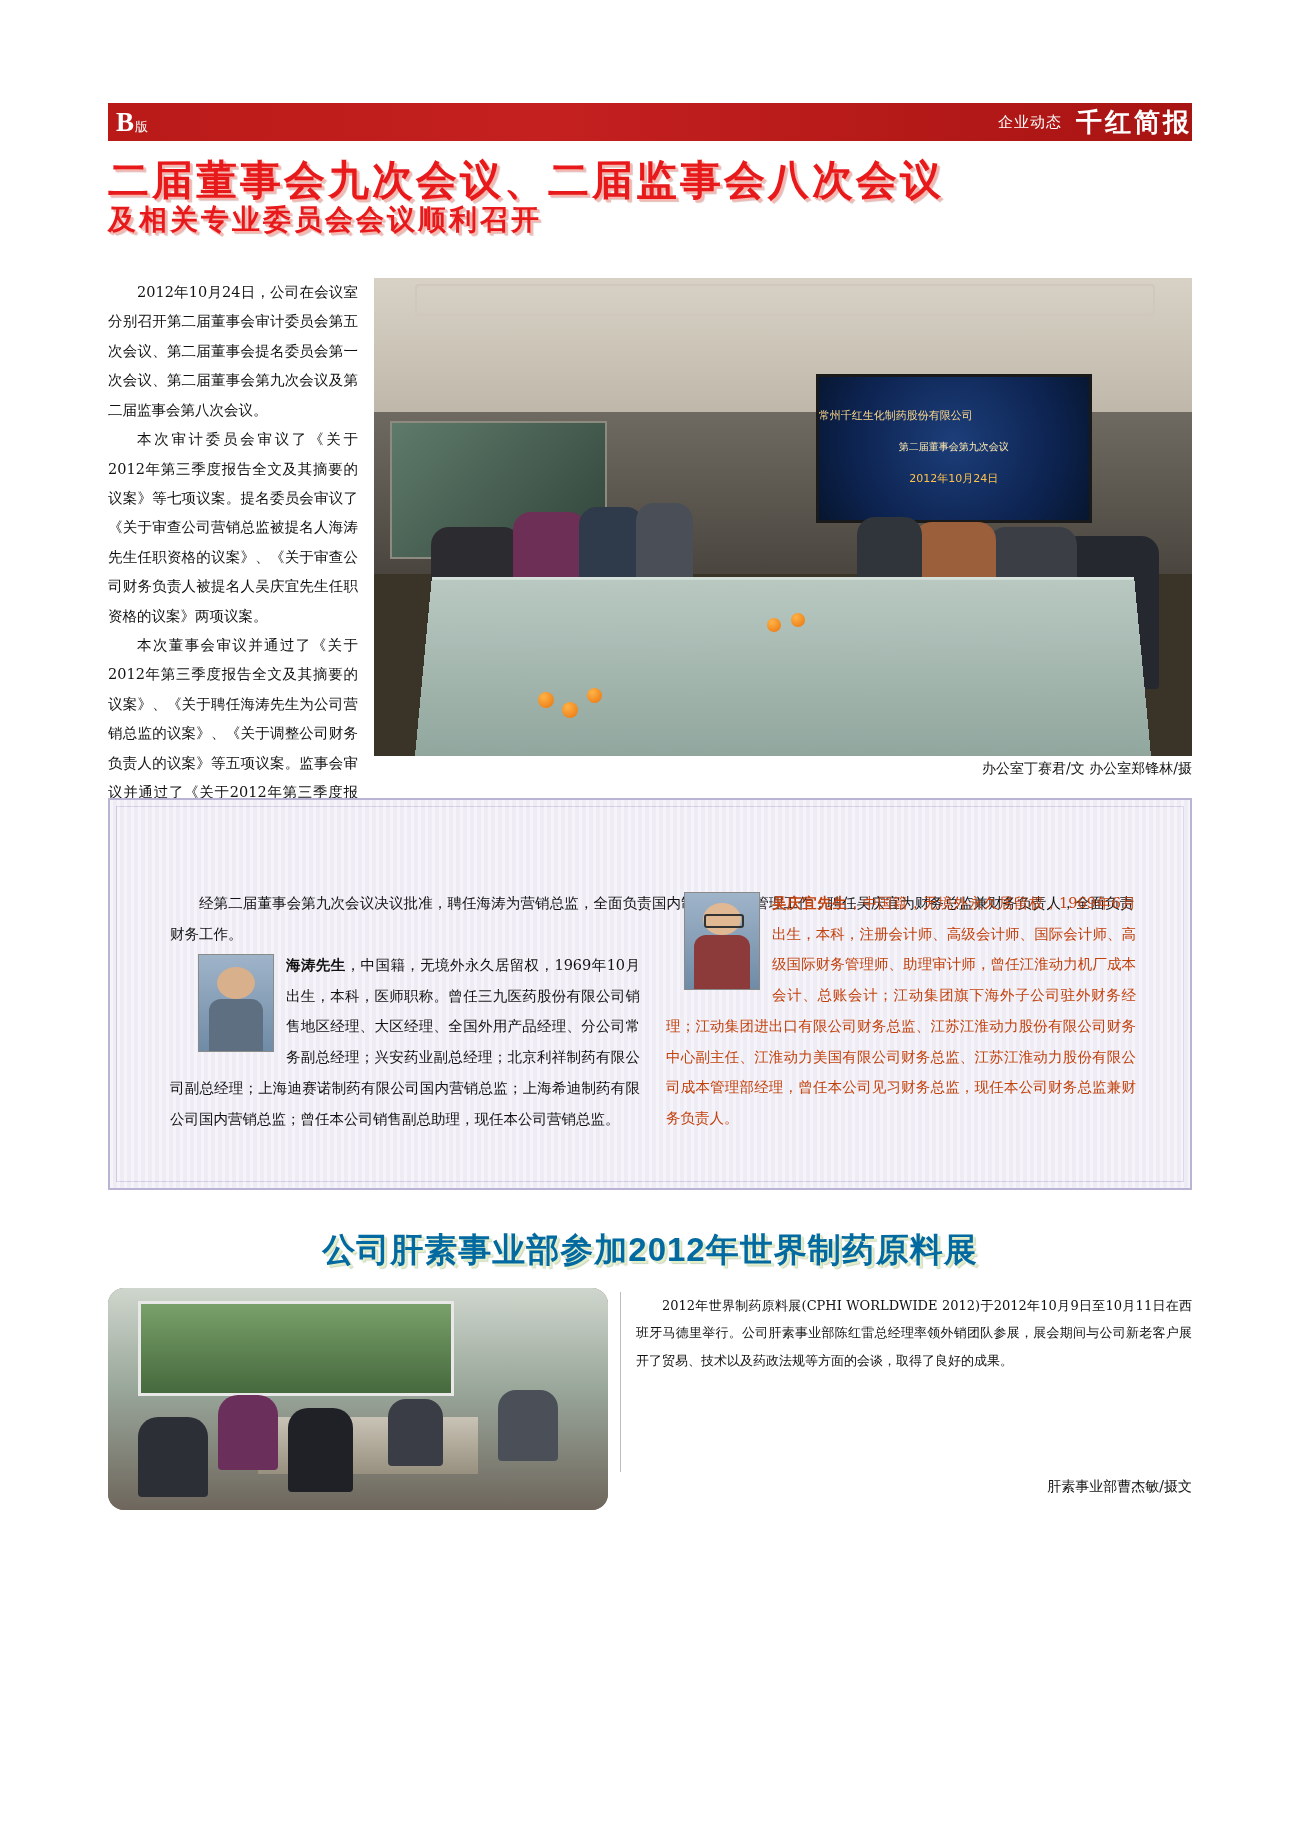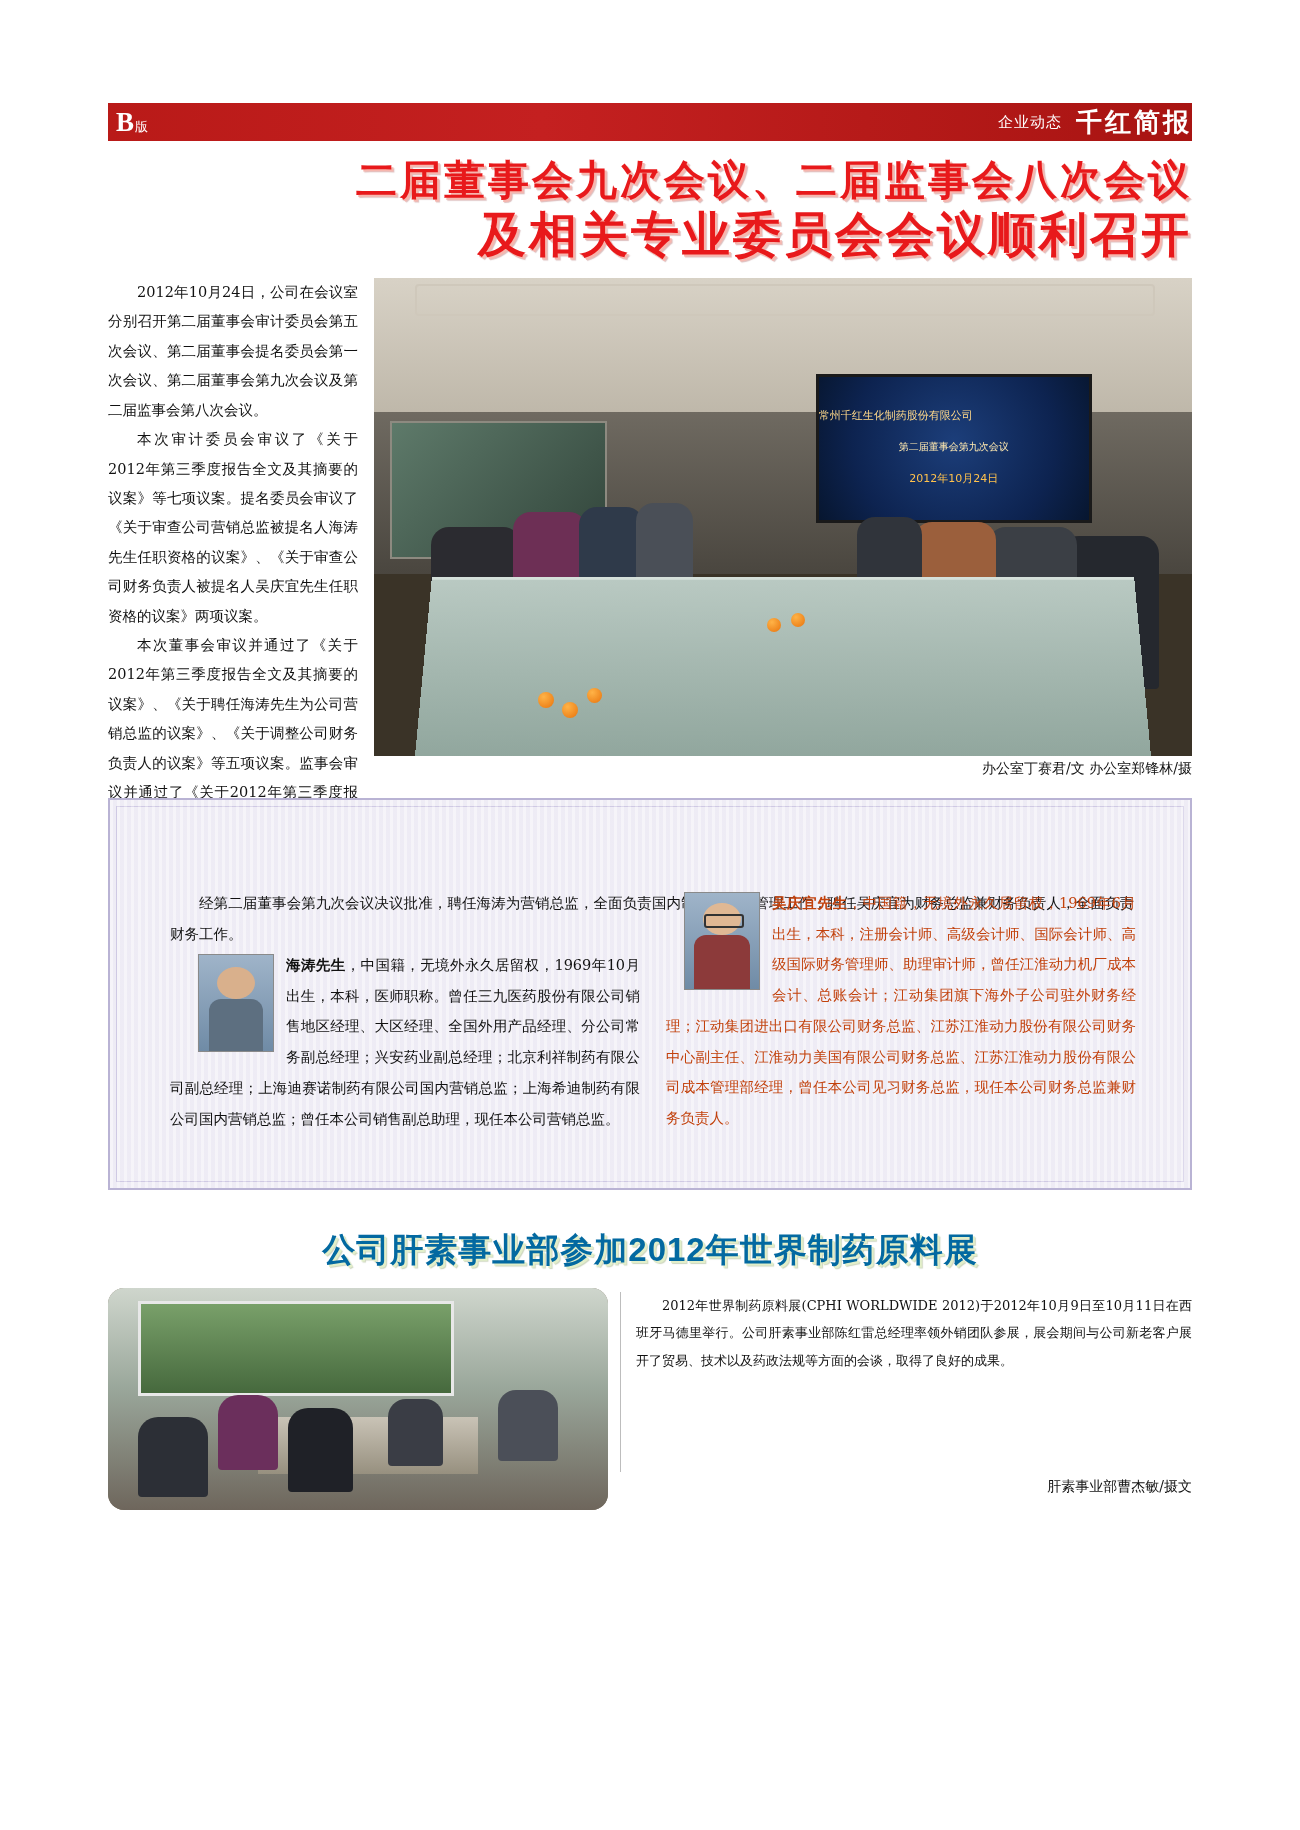--- a/index.html
+++ b/index.html
@@ -71,32 +71,32 @@
     font-family: "DejaVu Serif", serif;
     letter-spacing: 3px;
   }
 
   
   .headline {
     position: absolute;
     left: 108px;
     top: 155px;
     width: 1084px;
-    text-align: right;
+    text-align: left;
   }
   .headline-l1, .headline-l2 {
     font-family: "DejaVu Sans", sans-serif;
     font-weight: bold;
     color: #e8191b;
     letter-spacing: 3px;
     line-height: 1.22;
     text-shadow: 2px 2px 0px #f7b6ae, 3px 3px 1px rgba(120,0,0,0.25);
   }
   .headline-l1 { font-size: 41px; }
-  .headline-l2 { font-size: 48px; }
+  .headline-l2 { font-size: 28px; font-family: Liberation Mono, monospace; }
 
   
   .art1-text {
     position: absolute;
     left: 108px;
     top: 278px;
     width: 250px;
     font-size: 14.5px;
     line-height: 2.03;
     color: #111;

